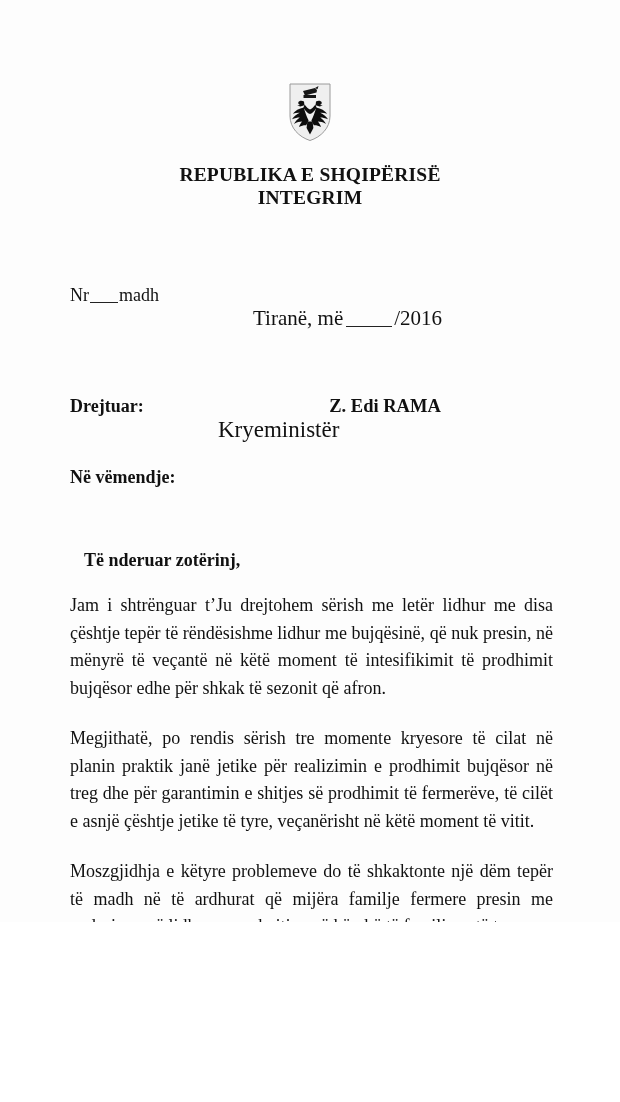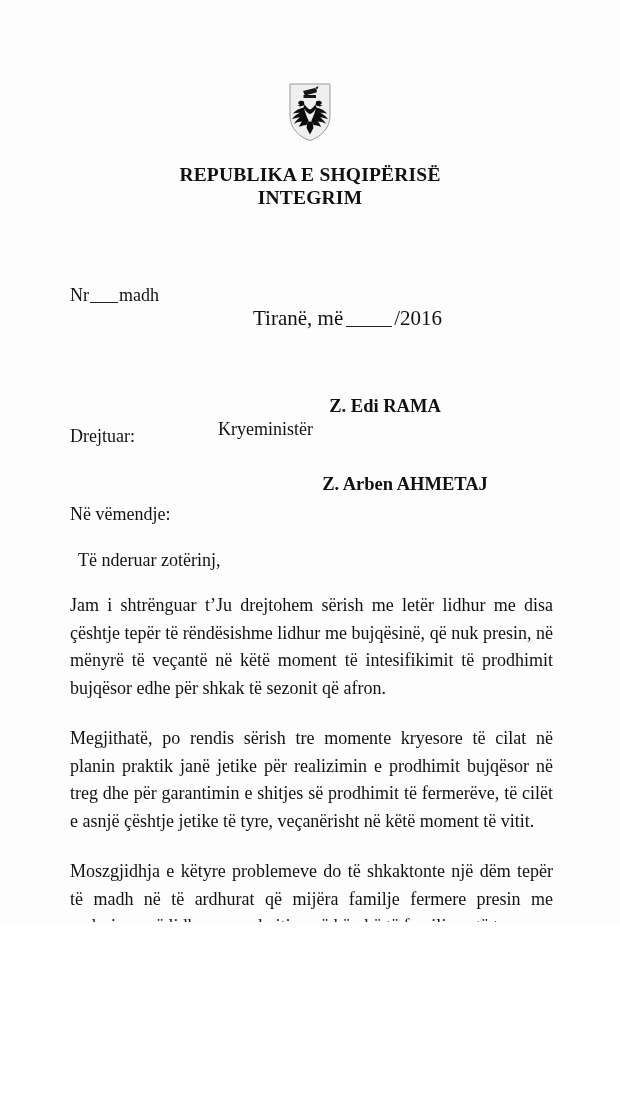--- a/index.html
+++ b/index.html
@@ -97,46 +97,46 @@
     top: 395px;
     left: 70px;
     width: 482px;
   }
   .addr-block {
     display: flex;
     align-items: flex-start;
   }
   .addr-block + .addr-block { margin-top: 25px; gap: 40px; }
   .addr-label {
-    font-weight: normal;
+    font-weight: bold;
     font-size: 18px;
     line-height: 23px;
     width: 148px;
     flex: 0 0 148px;
-    margin-top: 30px;
   }
   .addr-body { flex: 1 1 auto; }
   .addr-name {
     font-weight: bold;
     font-size: 18.5px;
     line-height: 23px;
     text-align: center;
   }
   .addr-title {
-    font-size: 18px;
+    font-size: 23px;
     line-height: 23px;
   }
 
   
   .salutation {
     position: absolute;
     top: 549px;
-    left: 78px;
-    font-size: 18px;
-    line-height: 23px;
+    left: 84px;
+    font-size: 18px;
+    line-height: 23px;
+    font-weight: bold;
   }
   .body-text {
     position: absolute;
     top: 592px;
     left: 70px;
     width: 483px;
   }
   .body-text p {
     margin: 0 0 23px 0;
     text-align: justify;
@@ -196,21 +196,20 @@
     <div class="addr-block">
       <div class="addr-label">Drejtuar:</div>
       <div class="addr-body">
         <div class="addr-name">Z. Edi RAMA</div>
         <div class="addr-title">Kryeministër</div>
       </div>
     </div>
     <div class="addr-block">
       <div class="addr-label">Në vëmendje:</div>
       <div class="addr-body">
-        <div class="addr-name">Z. Arben AHMETAJ</div>
       </div>
     </div>
   </div>
 
   <div class="salutation">Të nderuar zotërinj,</div>
 
   <div class="body-text">
     <p>Jam i shtrënguar t’Ju drejtohem sërish me letër lidhur me disa çështje tepër të rëndësishme lidhur me bujqësinë, që nuk presin, në mënyrë të veçantë në këtë moment të intesifikimit të prodhimit bujqësor edhe për shkak të sezonit që afron.</p>
     <p>Megjithatë, po rendis sërish tre momente kryesore të cilat në planin praktik janë jetike për realizimin e prodhimit bujqësor në treg dhe për garantimin e shitjes së prodhimit të fermerëve, të cilët e asnjë çështje jetike të tyre, veçanërisht në këtë moment të vitit.</p>
     <p>Moszgjidhja e këtyre problemeve do të shkaktonte një dëm tepër të madh në të ardhurat që mijëra familje fermere presin me padurim e që lidhen me mbajtjen në këmbë të familjeve të tyre.</p>

